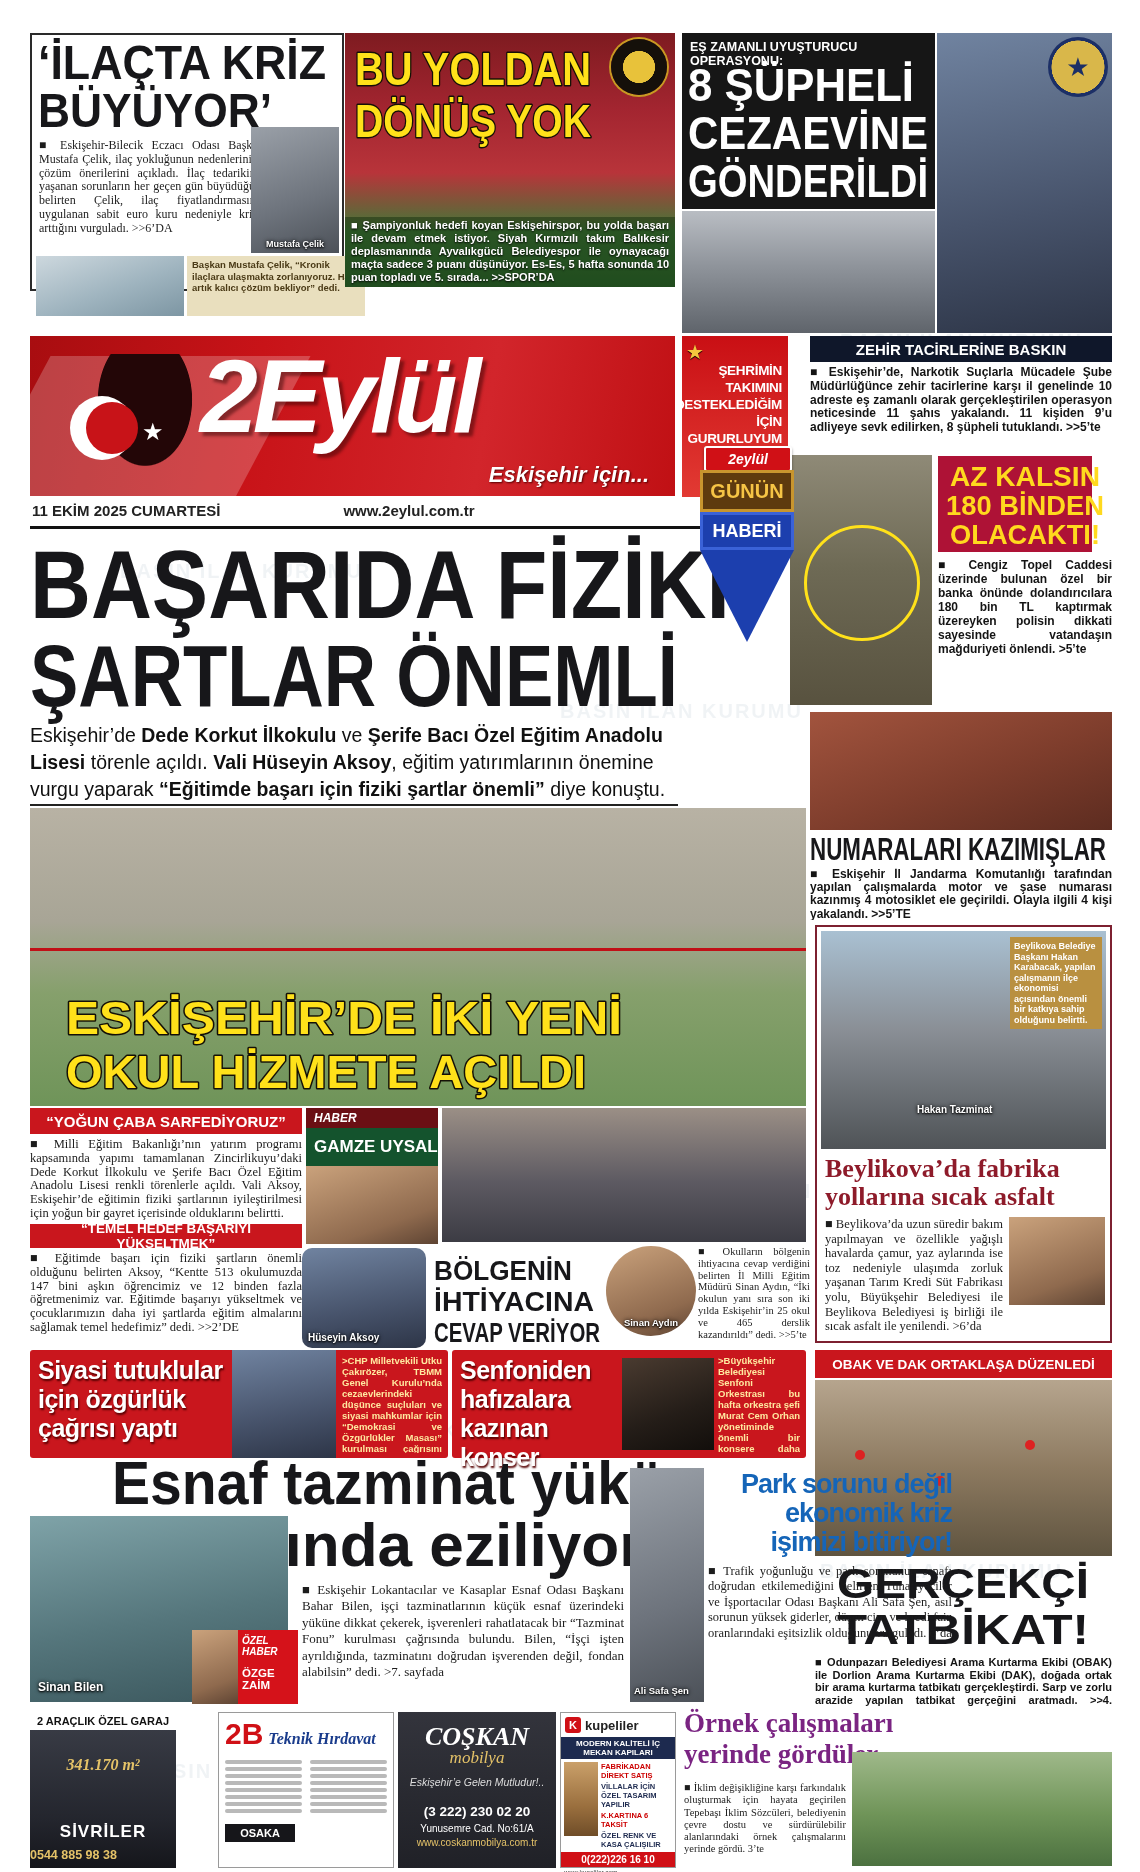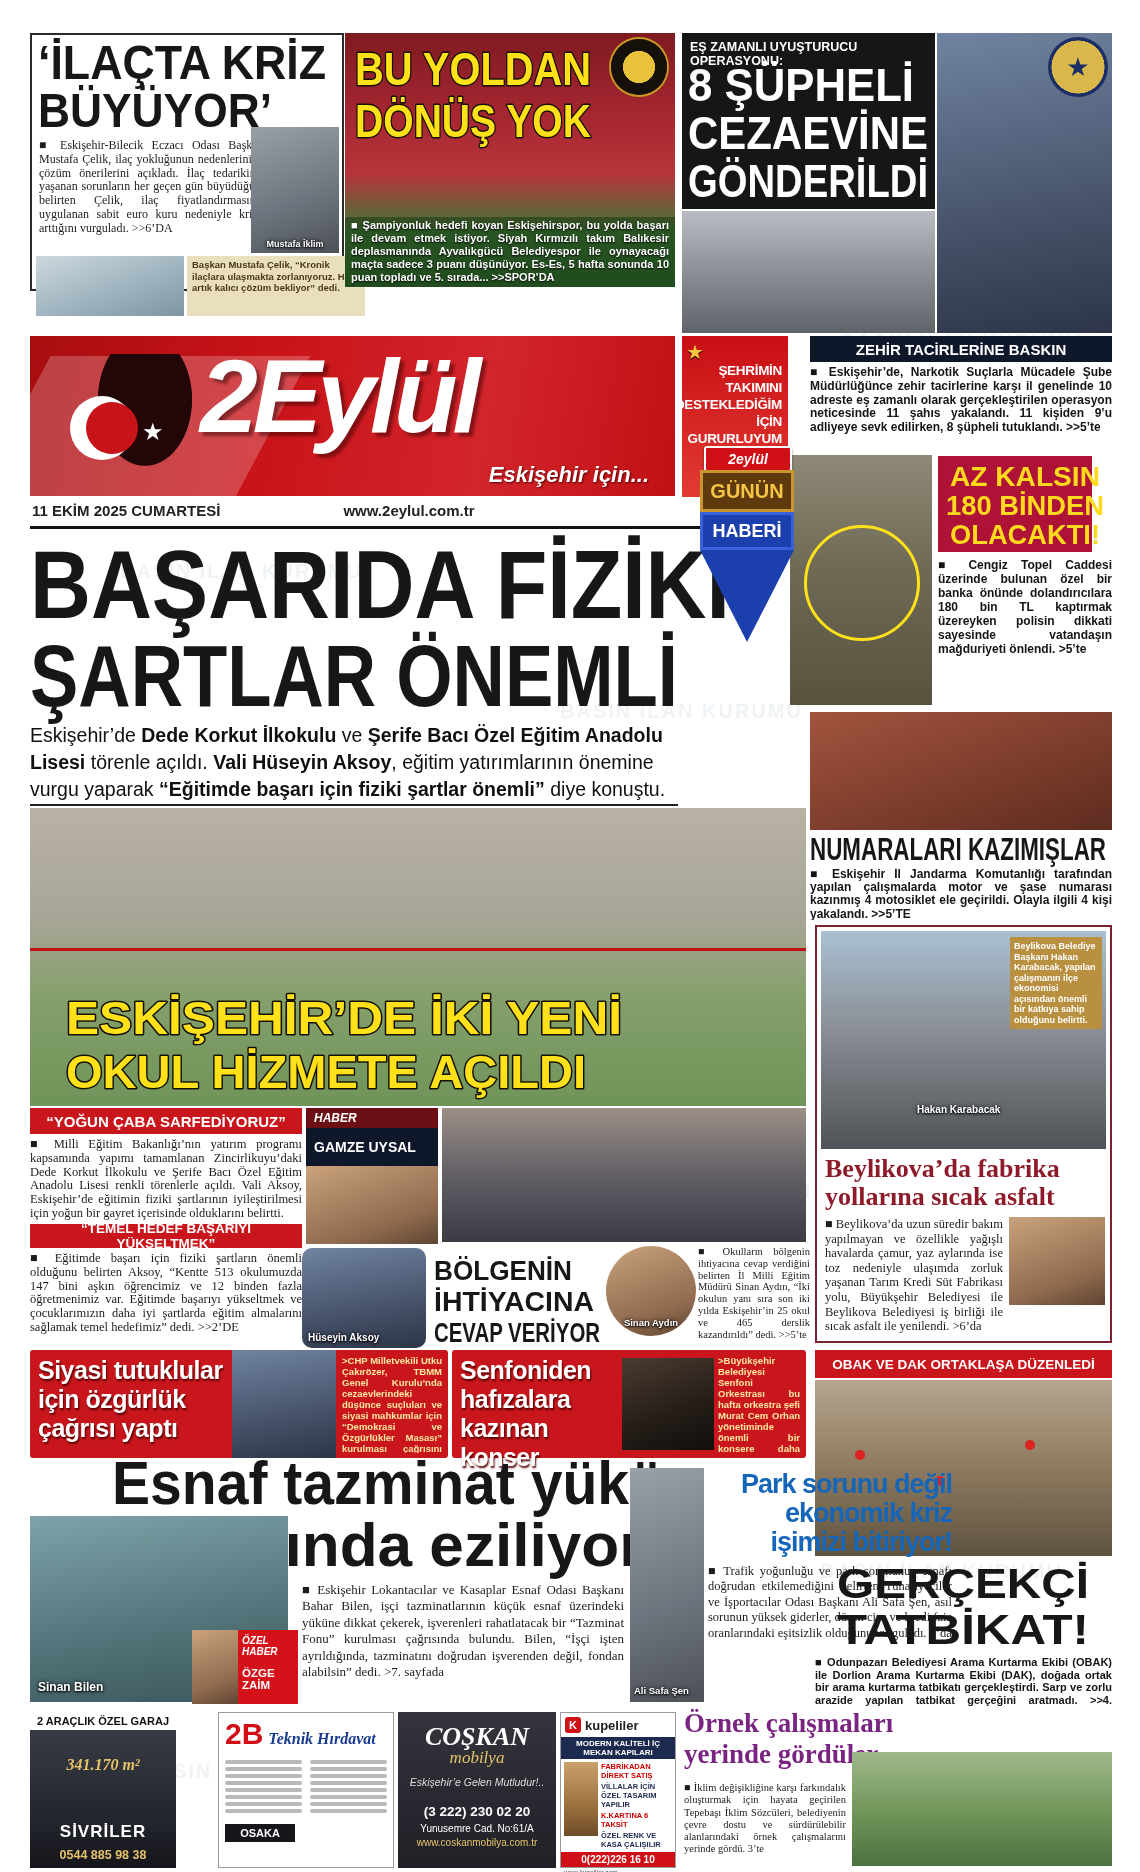--- a/index.html
+++ b/index.html
@@ -50,21 +50,21 @@
   <div class="wm" style="left:820px;top:1560px">BASIN İLAN KURUMU</div>
   <div class="wm" style="left:140px;top:1760px">BASIN İLAN KURUMU</div>
 
   <div class="abs" style="left:30px;top:33px;width:310px;height:254px;border:2px solid #2a2a2a;background:#fff">
     <svg class="hlsvg" style="left:4px;top:4px" width="300" height="96" viewBox="0 0 300 96">
       <text class="hv" x="2" y="40" textLength="288" lengthAdjust="spacingAndGlyphs" style="font-size:48px">‘İLAÇTA KRİZ</text>
       <text class="hv" x="2" y="88" textLength="234" lengthAdjust="spacingAndGlyphs" style="font-size:48px">BÜYÜYOR’</text>
     </svg>
     <div class="serifbody" style="left:7px;top:104px;width:228px;height:112px;font-size:12px;line-height:13.8px">■ Eskişehir-Bilecik Eczacı Odası Başkanı Mustafa Çelik, ilaç yokluğunun nedenlerini ve çözüm önerilerini açıkladı. İlaç tedarikinde yaşanan sorunların her geçen gün büyüdüğünü belirten Çelik, ilaç fiyatlandırmasında uygulanan sabit euro kuru nedeniyle krizin arttığını vurguladı. &gt;&gt;6’DA</div>
     <div class="photo grad-gray" style="right:3px;top:92px;width:88px;height:126px">
-      <span class="plabel" style="left:0;right:0;bottom:4px;font-size:9px;text-align:center">Mustafa İklim</span>
+      <span class="plabel" style="left:0;right:0;bottom:4px;font-size:9px;text-align:center">Mustafa Çelik</span>
     </div>
     <div class="photo grad-pharm" style="left:4px;top:221px;width:148px;height:60px"></div>
     <div class="abs" style="left:155px;top:221px;width:178px;height:60px;background:#e9dfbe;color:#4a3a16;font-weight:bold;font-size:9.5px;line-height:11.5px;padding:3px 5px;box-sizing:border-box">Başkan Mustafa Çelik, “Kronik ilaçlara ulaşmakta zorlanıyoruz. Halk artık kalıcı çözüm bekliyor” dedi.</div>
   </div>
 
   <div class="abs grad-stadium" style="left:345px;top:33px;width:330px;height:254px">
     <div class="abs" style="right:8px;top:6px;width:56px;height:56px;border-radius:50%;background:radial-gradient(circle,#e8c23a 0 40%,#15100a 41% 100%);box-shadow:0 0 0 2px #c79a22"></div>
     <svg class="hlsvg" style="left:8px;top:8px" width="250" height="108" viewBox="0 0 250 108">
       <text class="hv hv-yellow" x="2" y="44" textLength="236" lengthAdjust="spacingAndGlyphs" style="font-size:47px">BU YOLDAN</text>
       <text class="hv hv-yellow" x="2" y="96" textLength="236" lengthAdjust="spacingAndGlyphs" style="font-size:47px">DÖNÜŞ YOK</text>
@@ -154,21 +154,21 @@
     </svg>
   </div>
 
   <div class="redbar" style="left:30px;top:1108px;width:272px;height:26px;font-size:15px">“YOĞUN ÇABA SARFEDİYORUZ”</div>
   <div class="serifbody" style="left:30px;top:1138px;width:272px;height:82px;font-size:12.5px;line-height:13.8px">■ Milli Eğitim Bakanlığı’nın yatırım programı kapsamında yapımı tamamlanan Zincirlikuyu’daki Dede Korkut İlkokulu ve Şerife Bacı Özel Eğitim Anadolu Lisesi renkli törenlerle açıldı. Vali Aksoy, Eskişehir’de eğitimin fiziki şartlarının iyileştirilmesi için yoğun bir gayret içerisinde olduklarını belirtti.</div>
   <div class="redbar" style="left:30px;top:1224px;width:272px;height:24px;font-size:13.5px">“TEMEL HEDEF BAŞARIYI YÜKSELTMEK”</div>
   <div class="serifbody" style="left:30px;top:1252px;width:272px;height:94px;font-size:12.5px;line-height:13.8px">■ Eğitimde başarı için fiziki şartların önemli olduğunu belirten Aksoy, “Kentte 513 okulumuzda 147 bini aşkın öğrencimiz ve 12 binden fazla öğretmenimiz var. Eğitimde başarıyı yükseltmek ve çocuklarımızın daha iyi şartlarda eğitim almalarını sağlamak temel hedefimiz” dedi. &gt;&gt;2’DE</div>
 
   <div class="abs" style="left:306px;top:1108px;width:132px;height:136px">
     <div class="abs" style="left:0;top:0;width:132px;height:20px;background:#6b0f14;color:#fff;font-style:italic;font-weight:bold;font-size:12px;display:flex;align-items:center;padding-left:8px;box-sizing:border-box">HABER</div>
-    <div class="abs" style="left:0;top:20px;width:132px;height:38px;background:#0f172a;color:#fff;font-weight:bold;font-size:14px;display:flex;align-items:center;padding-left:8px;box-sizing:border-box">GAMZE UYSAL</div>
+    <div class="abs" style="left:0;top:20px;width:132px;height:38px;background:#14532d;color:#fff;font-weight:bold;font-size:17px;display:flex;align-items:center;padding-left:8px;box-sizing:border-box">GAMZE UYSAL</div>
     <div class="photo grad-warm" style="left:0;top:58px;width:132px;height:78px"></div>
   </div>
 
   <div class="photo grad-officials" style="left:442px;top:1108px;width:364px;height:134px"></div>
 
   <div class="photo grad-navy" style="left:302px;top:1248px;width:124px;height:100px;border-radius:10px">
     <span class="plabel" style="left:6px;bottom:5px;font-size:10px">Hüseyin Aksoy</span>
   </div>
 
   <svg class="hlsvg" style="left:434px;top:1256px" width="168" height="92" viewBox="0 0 168 92">
@@ -184,21 +184,21 @@
 
   <div class="photo grad-moto" style="left:810px;top:712px;width:302px;height:118px"></div>
   <svg class="hlsvg" style="left:810px;top:832px" width="302" height="34" viewBox="0 0 302 34">
     <text class="hv" x="0" y="28" textLength="296" lengthAdjust="spacingAndGlyphs" style="font-size:32px">NUMARALARI KAZIMIŞLAR</text>
   </svg>
   <div class="sansbody" style="left:810px;top:868px;width:302px;height:52px;font-size:12px;line-height:13.2px">■ Eskişehir İl Jandarma Komutanlığı tarafından yapılan çalışmalarda motor ve şase numarası kazınmış 4 motosiklet ele geçirildi. Olayla ilgili 4 kişi yakalandı. &gt;&gt;5’TE</div>
 
   <div class="abs" style="left:815px;top:925px;width:297px;height:418px;border:2px solid #7d2030;box-sizing:border-box;background:#fff">
     <div class="photo grad-asphalt" style="left:4px;top:4px;width:285px;height:218px">
       <div class="abs" style="right:4px;top:6px;width:92px;background:#b99040;color:#fff;font-weight:bold;font-size:9px;line-height:10.5px;padding:4px;box-sizing:border-box">Beylikova Belediye Başkanı Hakan Karabacak, yapılan çalışmanın ilçe ekonomisi açısından önemli bir katkıya sahip olduğunu belirtti.</div>
-      <span class="plabel" style="left:96px;bottom:34px;font-size:10px">Hakan Karabacak</span>
+      <span class="plabel" style="left:96px;bottom:34px;font-size:10px">Hakan Tazminat</span>
     </div>
     <div class="abs" style="left:8px;top:228px;width:280px;font-family:'Liberation Serif',serif;font-weight:bold;color:#8e1b2a;font-size:26px;line-height:28px">Beylikova’da fabrika yollarına sıcak asfalt</div>
     <div class="abs" style="left:8px;top:290px;width:280px;height:120px;overflow:hidden">
       <div class="photo grad-warm" style="position:static;float:right;width:96px;height:88px;margin:0 0 4px 6px"></div>
       <div style="font-family:'Liberation Serif',serif;text-align:justify;color:#1c1c1c;font-size:12.5px;line-height:14.6px">■ Beylikova’da uzun süredir bakım yapılmayan ve özellikle yağışlı havalarda çamur, yaz aylarında ise toz nedeniyle ulaşımda zorluk yaşanan Tarım Kredi Süt Fabrikası yolu, Büyükşehir Belediyesi ile Beylikova Belediyesi iş birliği ile sıcak asfalt ile yenilendi. &gt;6’da</div>
     </div>
   </div>
 
   <div class="abs" style="left:30px;top:1350px;width:418px;height:108px;background:#c9161d;border-radius:3px">
     <div class="abs" style="left:8px;top:6px;width:190px;color:#fff;font-weight:bold;font-size:25px;line-height:29px;letter-spacing:-.5px;text-shadow:1px 2px 2px #500">Siyasi tutuklular için özgürlük çağrısı yaptı</div>
@@ -252,21 +252,21 @@
   <div class="serifbody" style="left:708px;top:1564px;width:244px;height:140px;font-size:12.5px;line-height:15.4px">■ Trafik yoğunluğu ve park sorununun esnafı doğrudan etkilemediğini belirten Tuhafiyeciler ve İşportacılar Odası Başkanı Ali Safa Şen, asıl sorunun yüksek giderler, düşen ciro ve kredi faiz oranlarındaki eşitsizlik olduğunu vurguladı. 6’da</div>
 
   <div class="abs" style="left:684px;top:1708px;width:252px;font-family:'Liberation Serif',serif;font-weight:bold;color:#7a2482;font-size:27px;line-height:31px">Örnek çalışmaları yerinde gördüler...</div>
   <div class="serifbody" style="left:684px;top:1782px;width:162px;height:84px;font-size:10.5px;line-height:12.3px">■ İklim değişikliğine karşı farkındalık oluşturmak için hayata geçirilen Tepebaşı İklim Sözcüleri, belediyenin çevre dostu ve sürdürülebilir alanlarındaki örnek çalışmalarını yerinde gördü. 3’te</div>
   <div class="photo grad-garden" style="left:852px;top:1752px;width:260px;height:114px"></div>
 
   <div class="abs" style="left:30px;top:1712px;width:146px;height:156px;background:linear-gradient(180deg,#3c3f49 0%,#23252d 70%,#15161b 100%)">
     <div style="background:#fff;color:#111;font-weight:bold;font-size:11px;text-align:center;padding:3px 0">2 ARAÇLIK ÖZEL GARAJ</div>
     <div style="color:#e4c268;font-family:'Liberation Serif',serif;font-style:italic;font-weight:bold;font-size:16px;text-align:center;margin-top:26px">341.170 m²</div>
     <div style="color:#fff;font-weight:bold;font-size:17px;text-align:center;margin-top:48px;letter-spacing:1px">SİVRİLER</div>
-    <div style="color:#e4c268;font-weight:bold;font-size:12.5px;text-align:center;margin-top:6px">0544 885 98 38</div>
+    <div style="color:#e4c268;font-weight:bold;font-size:12.5px;text-align:left;margin-top:6px">0544 885 98 38</div>
   </div>
 
   <div class="abs" style="left:218px;top:1712px;width:176px;height:156px;background:#fff;border:1px solid #9a9a9a;box-sizing:border-box;padding:6px">
     <div style="display:flex;align-items:baseline;gap:5px">
       <span style="color:#d01016;font-weight:bold;font-size:30px;line-height:1">2B</span>
       <span style="color:#1a3c8c;font-family:'Liberation Serif',serif;font-style:italic;font-weight:bold;font-size:16px">Teknik Hırdavat</span>
     </div>
     <div style="display:flex;gap:8px;margin-top:8px">
       <div style="flex:1">
         <div class="barline"></div>

